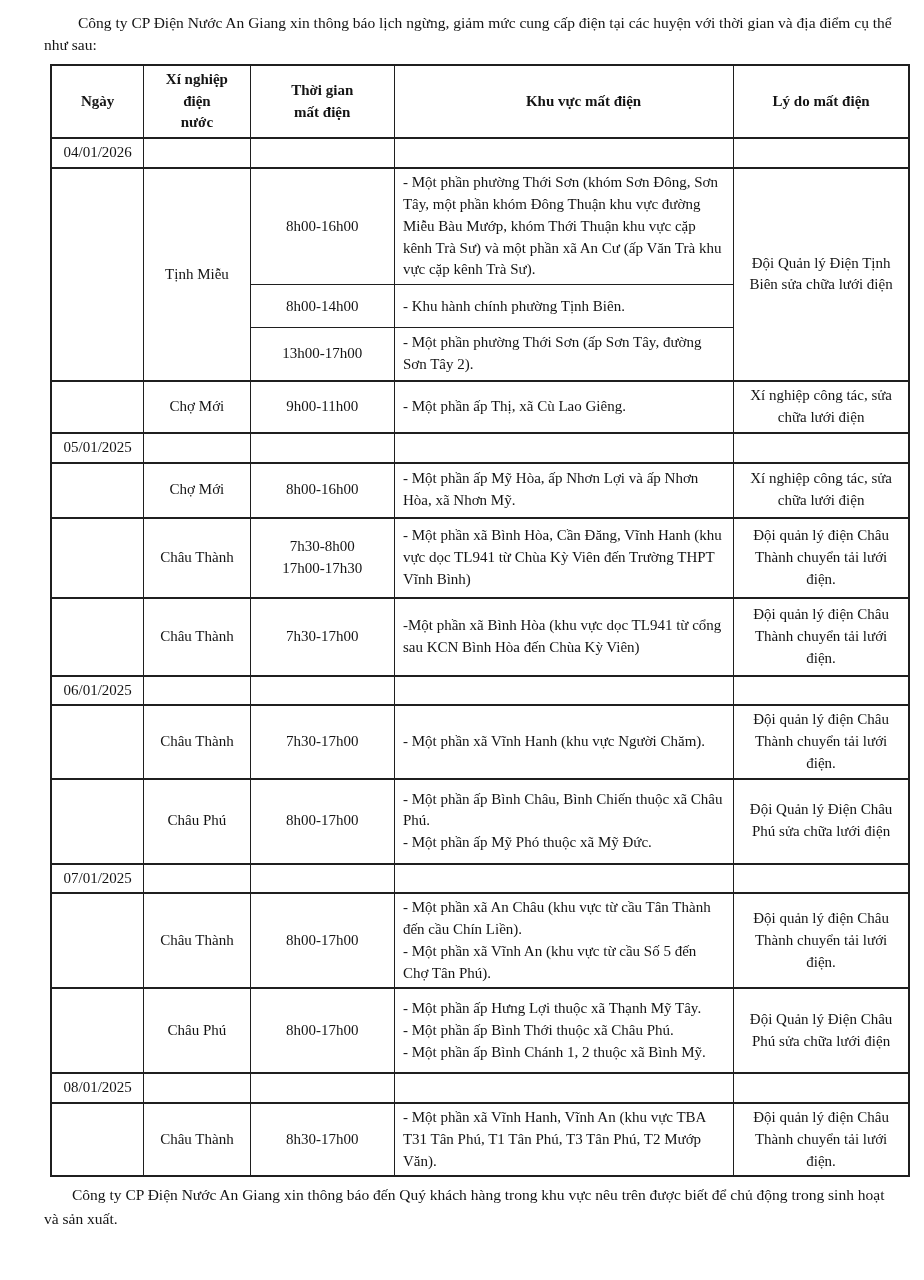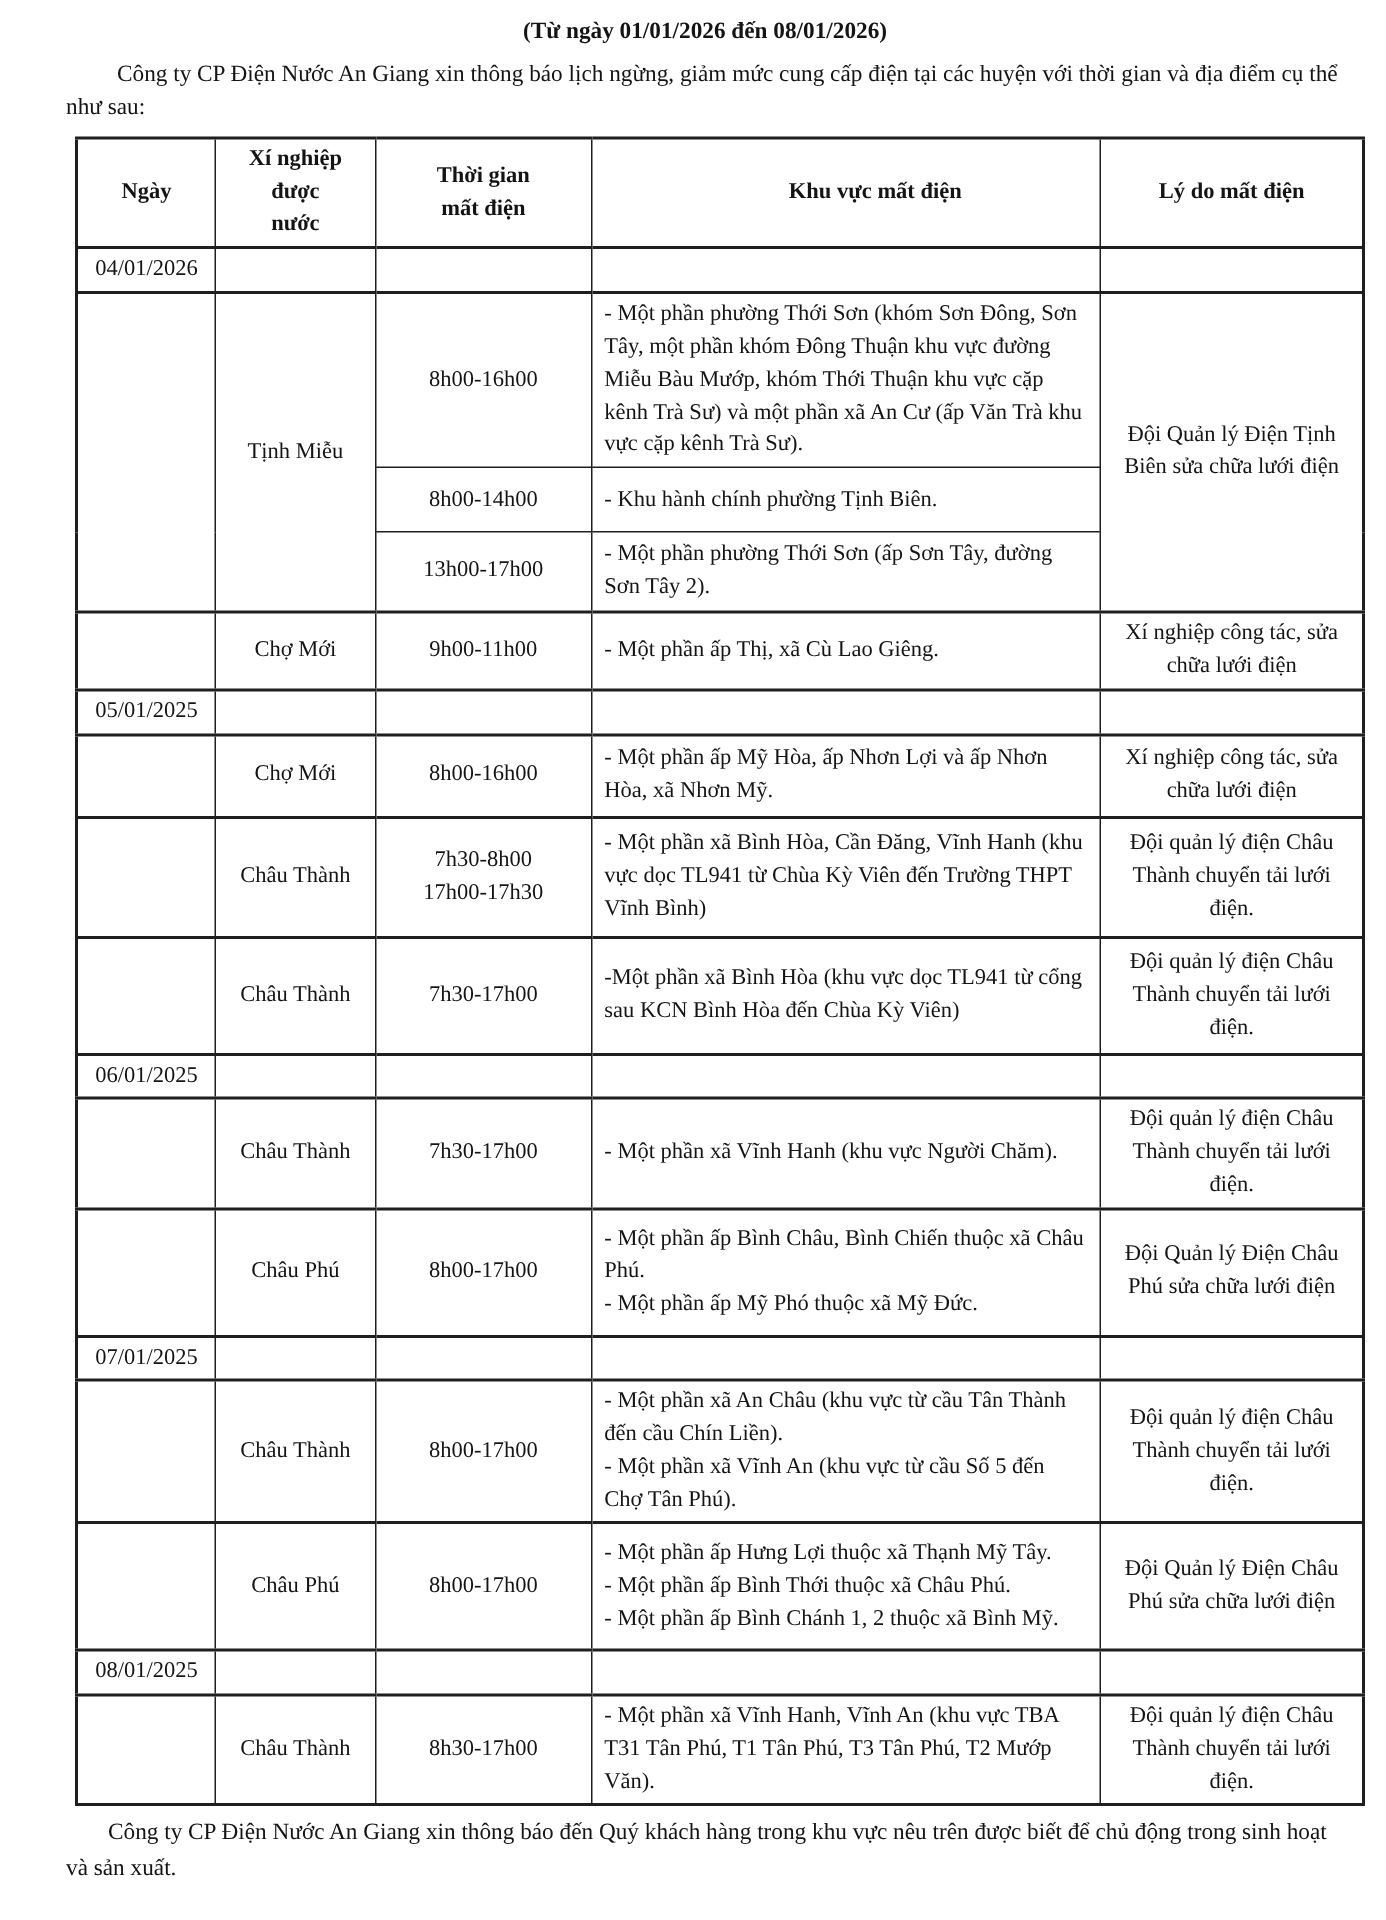--- a/index.html
+++ b/index.html
@@ -74,28 +74,27 @@
     font-size: 15.5px;
     line-height: 1.5;
     margin: 0;
     text-indent: 28px;
   }
 </style>
 </head>
 <body>
 
 <div class="doc">
-  <div class="subtitle">(Từ ngày 01/01/2026 đến 08/01/2026)</div>
   <p class="intro">Công ty CP Điện Nước An Giang xin thông báo lịch ngừng, giảm mức cung cấp điện tại các huyện với thời gian và địa điểm cụ thể như sau:</p>
 
   <table class="schedule">
     <thead>
       <tr class="sep">
           <th style="width: 90px;">Ngày</th>
-          <th style="width: 103px;">Xí nghiệp được
+          <th style="width: 103px;">Xí nghiệp điện
 nước</th>
           <th style="width: 140px; font-family: Liberation Serif, serif;">Thời gian
 mất điện</th>
           <th style="width: 329px; padding-left: 47px;">Khu vực mất điện</th>
           <th style="width: 170px;">Lý do mất điện</th>
         </tr>
     </thead>
     <tbody>
         <tr class="sep" style="height: 26px;">
           <td>04/01/2026</td>

